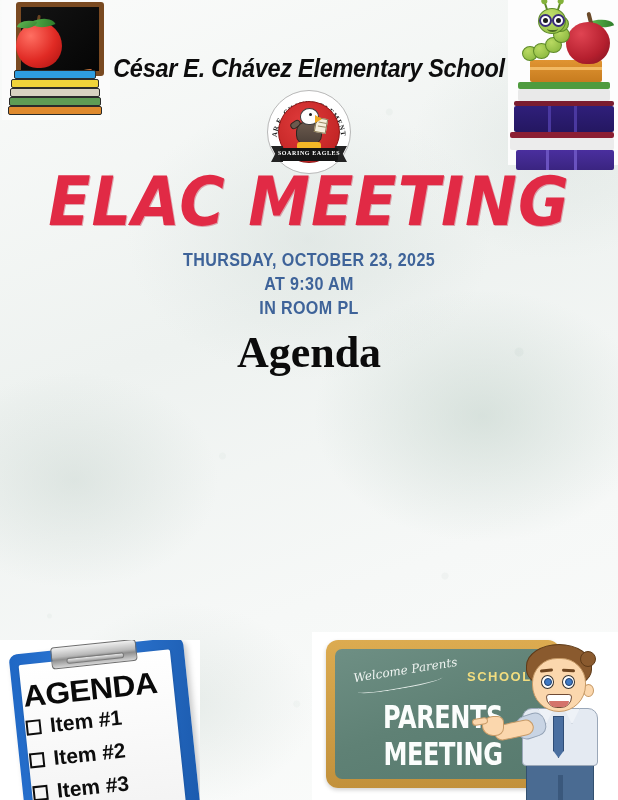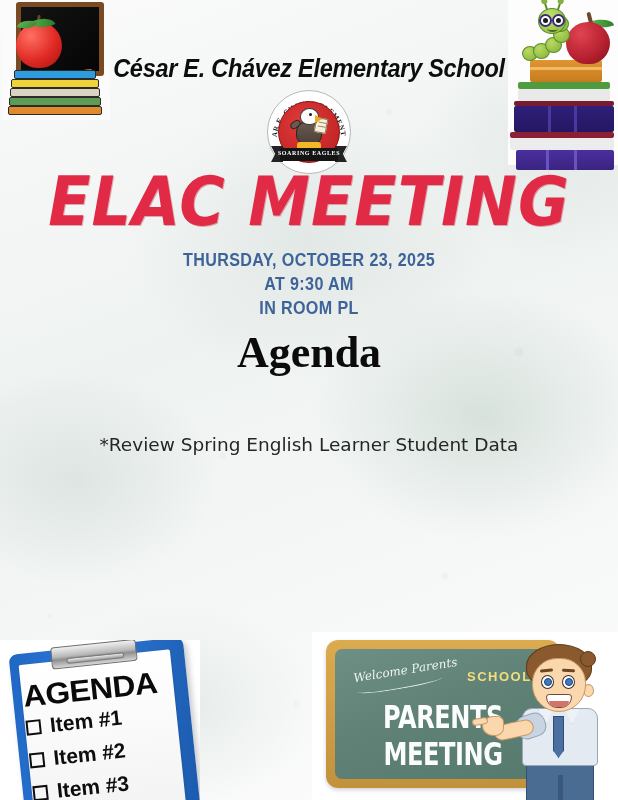--- a/index.html
+++ b/index.html
@@ -627,21 +627,20 @@
 
   <div class="meeting-info">
     <div>THURSDAY, OCTOBER 23, 2025</div>
     <div>AT 9:30 AM</div>
     <div>IN ROOM PL</div>
   </div>
 
   <div class="agenda-heading">Agenda</div>
 
   <div class="agenda-items">
-    <div class="agenda-item-1">*Review Spring English Learner Student Data</div>
   </div>
 
   <div class="art-clipboard">
     <div class="cb-rot">
       <div class="cb-board"></div>
       <div class="cb-paper"></div>
       <div class="cb-clip"></div>
       <div class="cb-title">AGENDA</div>
       <div class="cb-list">
         <div class="cb-row">

